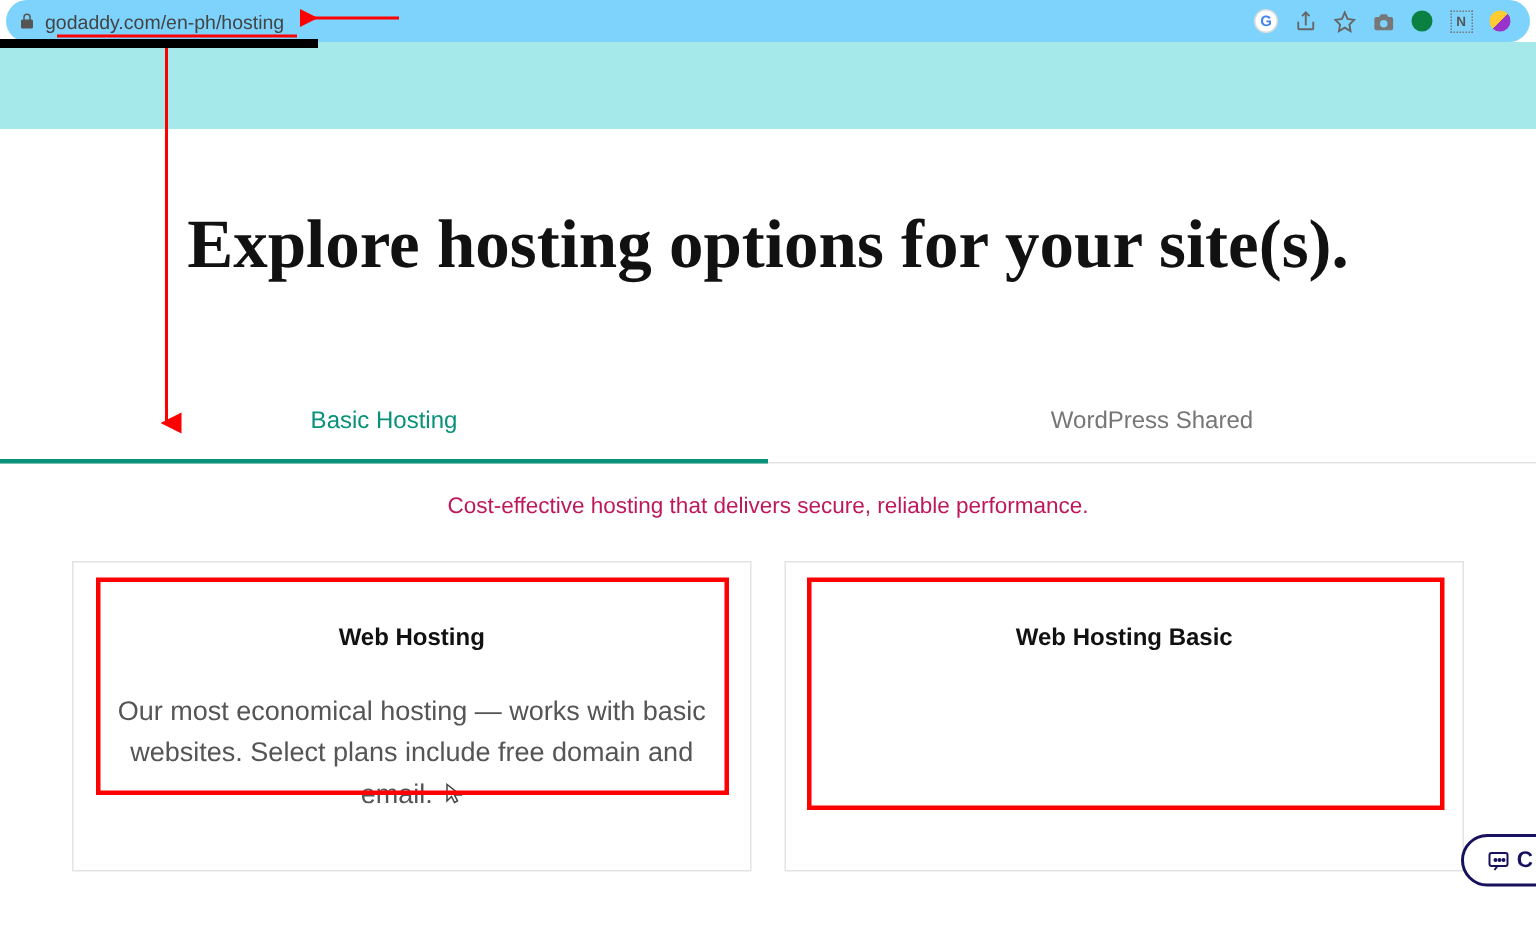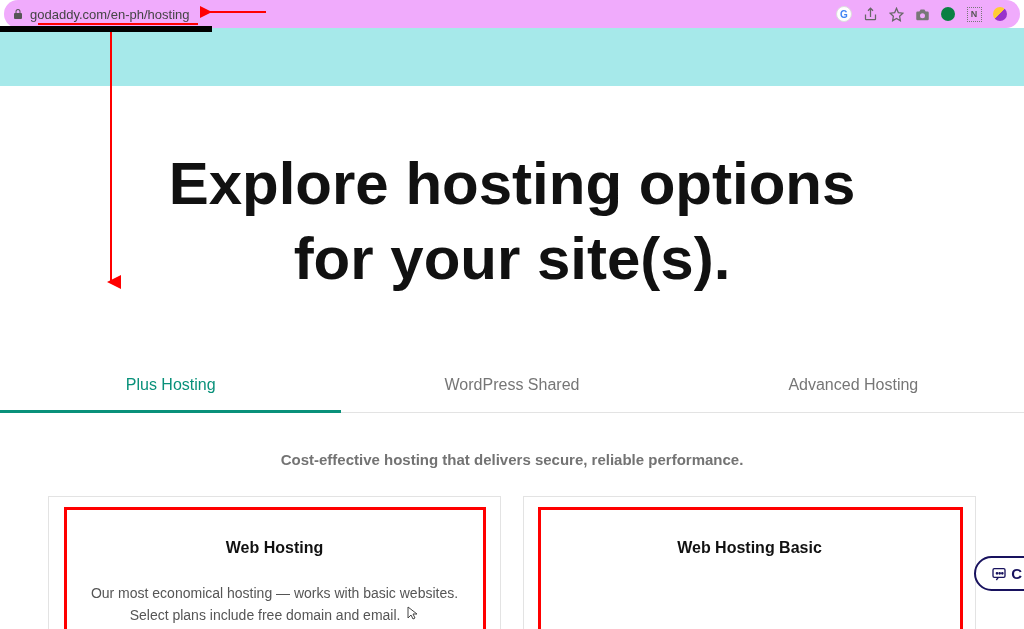--- a/index.html
+++ b/index.html
@@ -6,21 +6,21 @@
     body {
       font-family: -apple-system, BlinkMacSystemFont, "Segoe UI", Arial, sans-serif;
       background: #fff;
       width: 1024px;
       height: 629px;
       overflow: hidden;
       position: relative;
     }
     .address-bar {
       height: 28px;
-      background: #f0abfc;
+      background: #7dd3fc;
       border-radius: 14px;
       margin: 0 4px;
       display: flex;
       align-items: center;
       padding: 0 8px;
       position: relative;
     }
     .lock-area {
       display: flex;
       align-items: center;
@@ -71,27 +71,27 @@
     }
     .teal-banner {
       height: 58px;
       background: #a6e9ea;
     }
     .content {
       padding-top: 48px;
       text-align: center;
     }
     .headline {
-      font-family: Liberation Sans, sans-serif;
+      font-family: Liberation Serif, serif;
       font-weight: 700;
-      font-size: 60px;
+      font-size: 46px;
       line-height: 1.25;
       color: #111;
       max-width: 780px;
-      margin: 12px auto;
+      margin: 0 auto;
     }
     .tabs {
       display: flex;
       margin-top: 62px;
       border-bottom: 1px solid #e3e3e3;
     }
     .tab {
       flex: 1;
       text-align: center;
       padding: 18px 8px;
@@ -106,44 +106,44 @@
     .tab.active::after {
       content: "";
       position: absolute;
       left: 0;
       right: 0;
       bottom: -1px;
       height: 3px;
       background: #09917a;
     }
     .subhead {
-      margin-top: 38px;
+      margin-top: 20px;
       font-size: 15px;
-      font-weight: 700;
-      color: #737373;
+      font-weight: 400;
+      color: #be185d;
     }
     .cards {
       display: flex;
       gap: 22px;
       padding: 28px 48px 0 48px;
     }
     .card {
       flex: 1;
       border: 1px solid #e3e3e3;
       padding: 42px 28px 36px 28px;
       position: relative;
     }
     .card-title {
       font-size: 16px;
       font-weight: 700;
       color: #111;
       margin-bottom: 26px;
     }
     .card-desc {
-      font-size: 14px;
+      font-size: 18px;
       color: #555;
       line-height: 1.55;
     }
     .red-box {
       position: absolute;
       border: 3px solid #f00;
       pointer-events: none;
     }
     .red-box.left {
       left: 15px;
@@ -237,27 +237,24 @@
 </div>
 <div class="black-underline"></div>
 
 <div class="teal-banner"></div>
 
 <div class="content">
   <h1 class="headline">Explore hosting options for your site(s).</h1>
 
   <div class="tabs">
     <div class="tab active">
-      <span>Plus Hosting</span>
+      <span>Basic Hosting</span>
     </div>
     <div class="tab">
       <span>WordPress Shared</span>
-    </div>
-    <div class="tab">
-      <span>Advanced Hosting</span>
     </div>
   </div>
 
   <div class="subhead">Cost-effective hosting that delivers secure, reliable performance.</div>
 
   <div class="cards">
     <div class="card">
       <div class="red-box left"></div>
       <div class="card-title">Web Hosting</div>
       <div class="card-desc">

